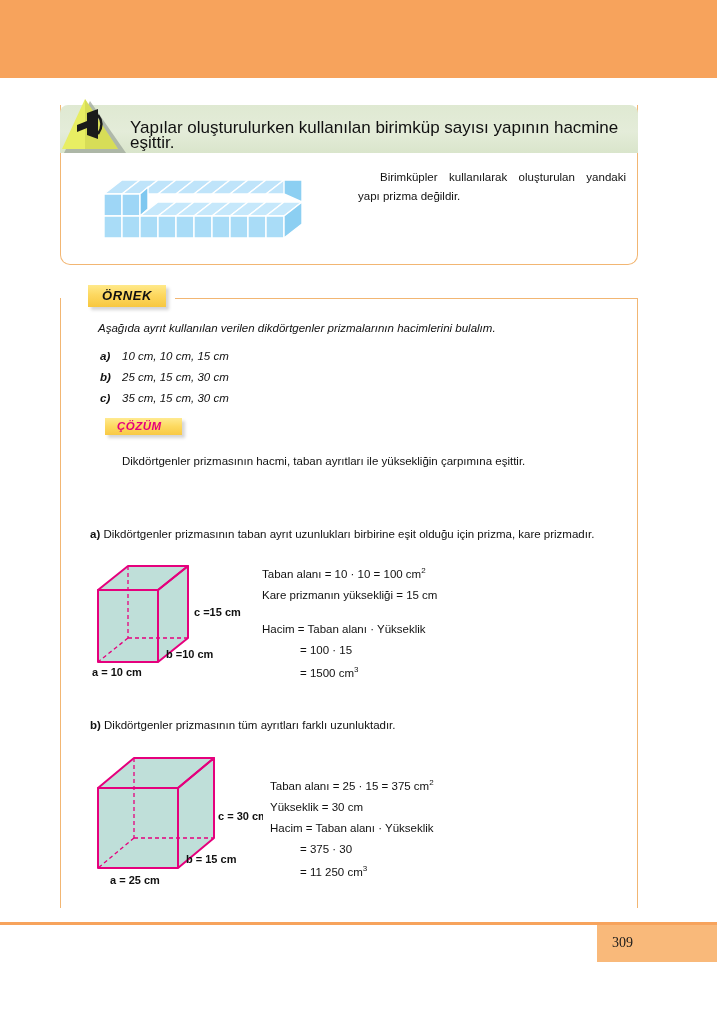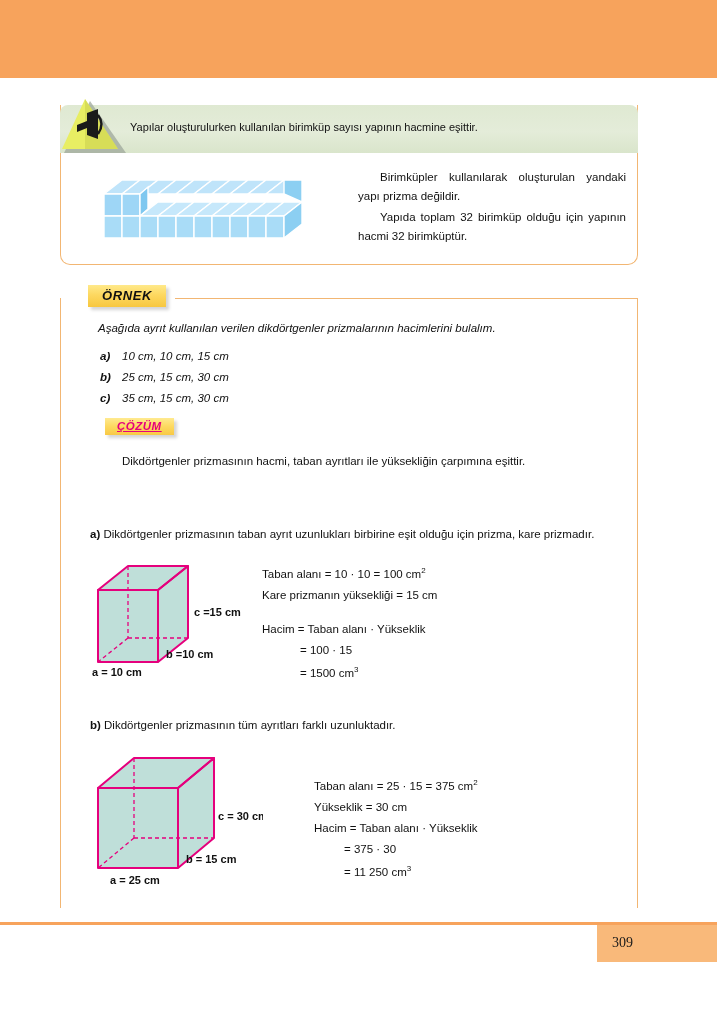--- a/index.html
+++ b/index.html
@@ -60,21 +60,21 @@
     left: 60px; top: 105px;
     width: 578px; height: 48px;
     background: linear-gradient(180deg,#dfe9d2 0%, #e4ecd9 55%, #d9e5cb 100%);
     border-radius: 8px 8px 0 0;
     box-sizing: border-box;
   }
   .callout-head-text {
     position: absolute;
     left: 130px; top: 120px;
     width: 490px;
-    font-size: 11px;
+    font-size: 17px;
     color: #111;
     line-height: 15px;
   }
 
   
   .warn-icon {
     position: absolute;
     left: 60px; top: 97px;
     width: 72px; height: 66px;
   }
@@ -127,29 +127,28 @@
     font-size: 13px;
     font-weight: bold;
     font-style: italic;
     letter-spacing: 0.6px;
     box-shadow: 3px 3px 3px rgba(0,0,0,0.17);
     font-family: "Liberation Sans", sans-serif;
   }
   .badge-cozum {
     position: absolute;
     left: 105px; top: 418px;
-    padding: 2px 12px 3px 12px;
+    padding: 2px 20px 3px 12px;
     background: linear-gradient(180deg,#ffea90 0%, #fdd95f 50%, #f8c945 100%);
     color: #e5007d;
     font-size: 11.5px;
     font-weight: bold;
     font-style: italic;
     letter-spacing: 0.5px;
     box-shadow: 3px 3px 3px rgba(0,0,0,0.17);
-    text-decoration: underline;
   }
 
   .ornek-intro {
     position: absolute;
     left: 98px; top: 322px;
     width: 520px;
     font-size: 11.5px;
     font-style: italic;
     color: #111;
   }
@@ -201,21 +200,20 @@
     position: absolute;
     left: 262px; top: 566px;
     font-size: 11.5px;
     color: #111;
   }
   .formulas2 {
     position: absolute;
     left: 270px; top: 778px;
     font-size: 11.5px;
     color: #111;
-    margin-left: 44px;
   }
   .frow { margin-bottom: 9px; white-space: nowrap; }
   .frow.gap { margin-top: 22px; }
   .frow.ind { padding-left: 38px; }
   .frow.ind2 { padding-left: 30px; }
   sup { font-size: 8px; vertical-align: super; }
 </style>
 </head>
 <body>
 
@@ -291,21 +289,20 @@
 
     <g fill="#8ccff2">
       <polygon points="192,44 192,66 210,52 210,30"></polygon>
       <polygon points="192,8 210,8 210,30 192,22"></polygon>
     </g>
   </g>
 </svg>
 
 <div class="callout-right">
   <p>Birimküpler kullanılarak oluşturulan yandaki yapı prizma değildir.</p>
-  <p>Yapıda toplam 32 birimküp olduğu için yapının hacmi 32 birimküptür.</p>
 </div>
 
 <div class="ornek-box"></div>
 <div class="ornek-top-rule"></div>
 <div class="ornek-top-rule-r"></div>
 
 <div class="badge-ornek">ÖRNEK</div>
 
 <div class="ornek-intro">Aşağıda ayrıt kullanılan verilen dikdörtgenler prizmalarının hacimlerini bulalım.</div>
 

